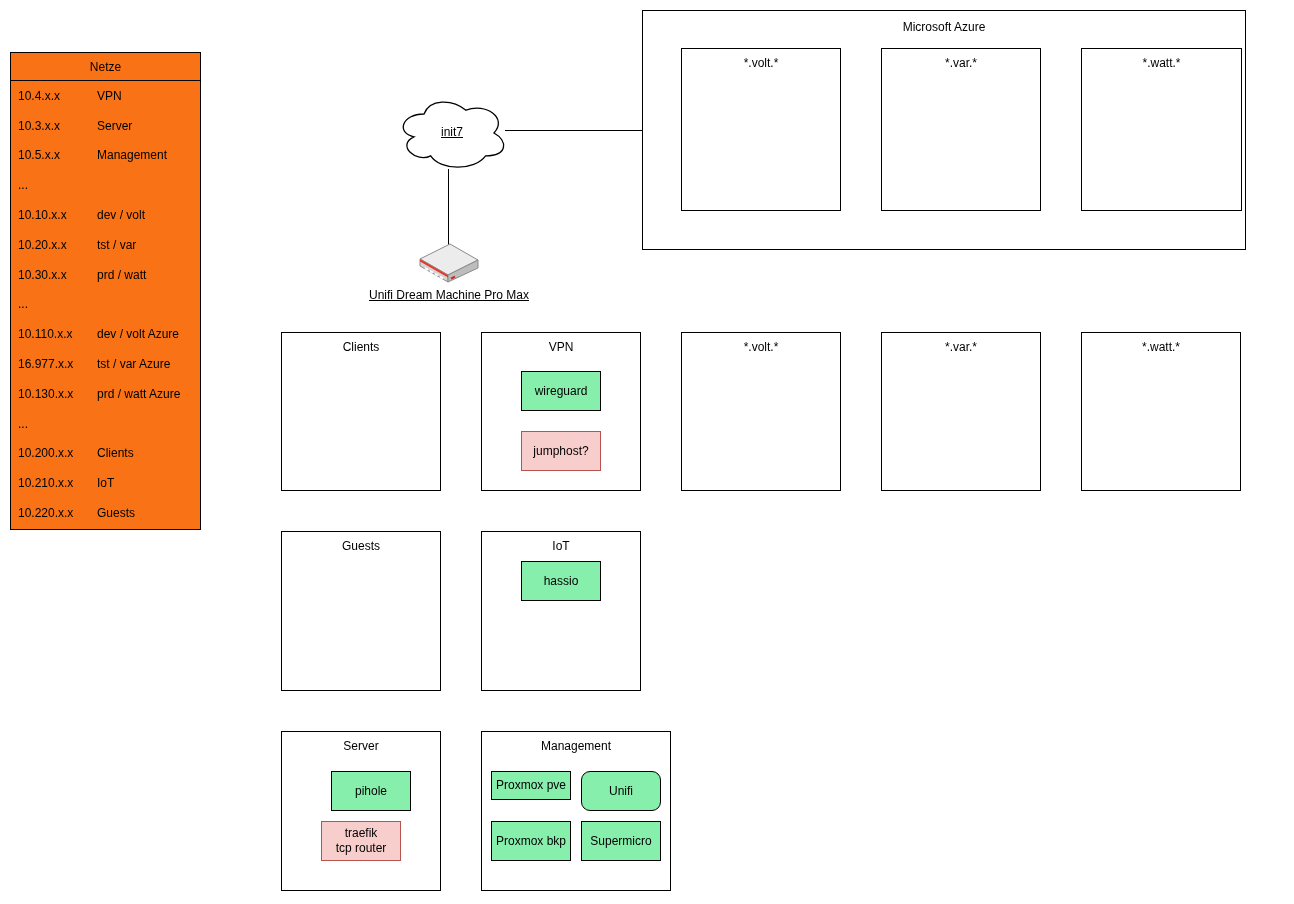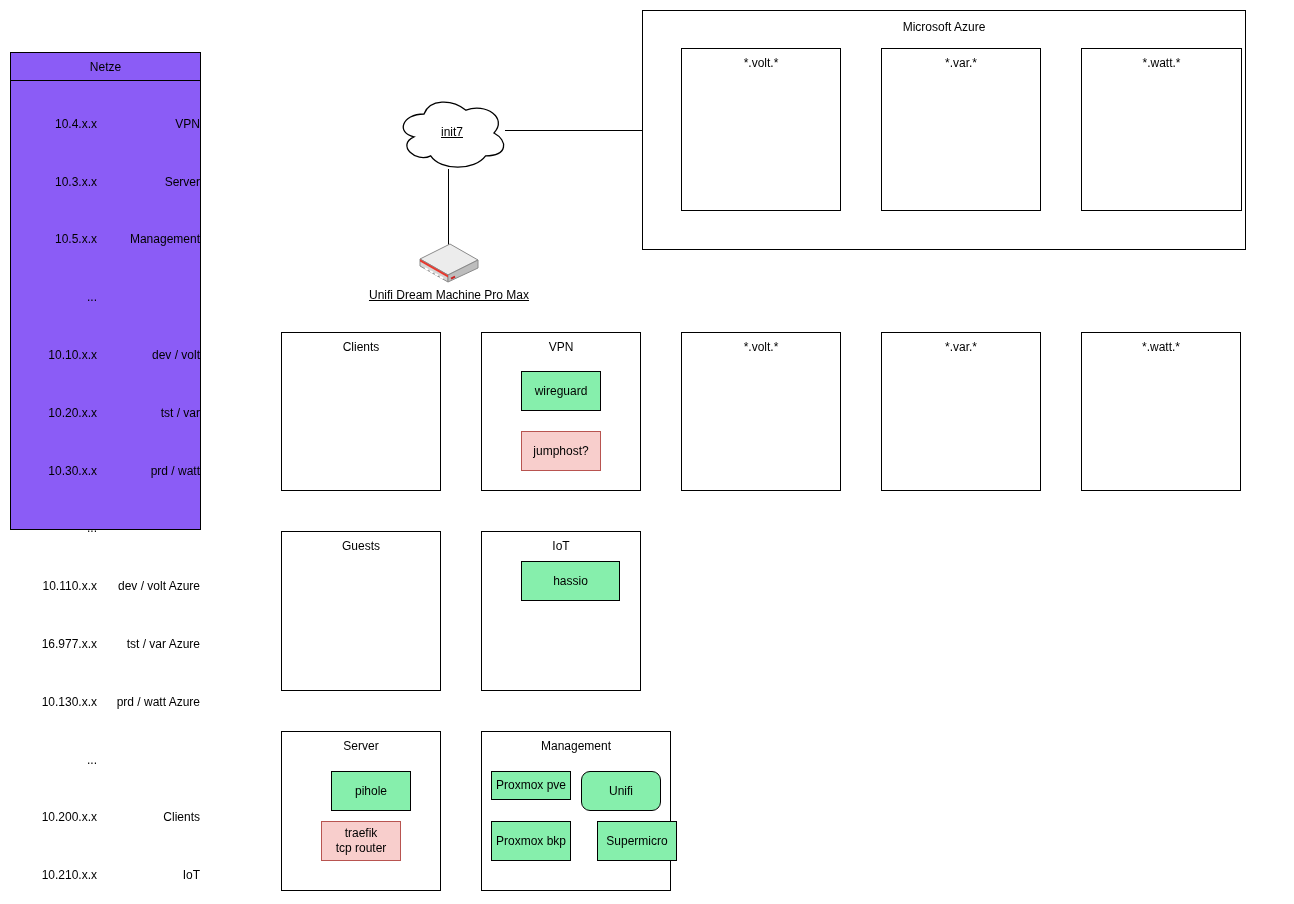--- a/index.html
+++ b/index.html
@@ -22,27 +22,27 @@
     position:absolute;border:1.3px solid #000;background:#86efac;
     box-sizing:border-box;display:flex;align-items:center;justify-content:center;
     text-align:center;white-space:pre-line;line-height:1.25;
   }
   .node.hl{
     background:var(--highlight-fill,#f8cecc);
     border-color:var(--highlight-border,#b85450);
   }
   
   .netze{
-    position:absolute;border:1.3px solid #000;background:#8b5cf6;box-sizing:border-box;text-align:right;
+    position:absolute;border:1.3px solid #000;background:#f97316;box-sizing:border-box;
   }
   .netze-header{
     height:28px;border-bottom:1.3px solid #000;display:flex;
     align-items:center;justify-content:center;box-sizing:border-box;
   }
-  .netze-row{height:29.8px;display:flex;align-items:center;margin-top:28px;}
+  .netze-row{height:29.8px;display:flex;align-items:center;}
   .netze-row .ip{margin-left:7px;width:79px;flex:0 0 auto;}
   .netze-row .nm{flex:1;}
   
   .hline{position:absolute;height:0;border-top:1.3px solid #000;}
   .vline{position:absolute;width:0;border-left:1.3px solid #000;}
   .center-label{position:absolute;text-align:center;text-decoration:underline;}
 </style>
 </head>
 <body>
 
@@ -167,31 +167,31 @@
   <div class="gbox" style="left:1081px;top:332px;width:160px;height:159px;">
     <div class="gtitle">*.watt.*</div>
   </div>
 
   <div class="gbox" style="left:281px;top:531px;width:160px;height:160px;">
     <div class="gtitle">Guests</div>
   </div>
 
   <div class="gbox" style="left:481px;top:531px;width:160px;height:160px;">
     <div class="gtitle">IoT</div>
-    <div class="node" style="left:39px;top:29px;width:99px;height:40px;">hassio</div>
+    <div class="node" style="left:39px;top:29px;width:80px;height:40px;">hassio</div>
   </div>
 
   <div class="gbox" style="left:281px;top:731px;width:160px;height:160px;">
     <div class="gtitle">Server</div>
     <div class="node" style="left:49px;top:39px;width:80px;height:40px;">pihole</div>
     <div class="node hl" style="left:39px;top:89px;width:80px;height:40px;">traefik
 tcp router</div>
   </div>
 
   <div class="gbox" style="left:481px;top:731px;width:190px;height:160px;">
     <div class="gtitle">Management</div>
     <div class="node" style="left:9px;top:39px;width:80px;height:29px;">Proxmox pve</div>
     <div class="node" style="left:99px;top:39px;width:80px;height:40px;border-radius:9px;">Unifi</div>
     <div class="node" style="left:9px;top:89px;width:80px;height:40px;">Proxmox bkp</div>
-    <div class="node" style="left:99px;top:89px;width:80px;height:40px;margin-left:16px;">Supermicro</div>
+    <div class="node" style="left:99px;top:89px;width:80px;height:40px;">Supermicro</div>
   </div>
 
 </div>
 
 </body></html>

